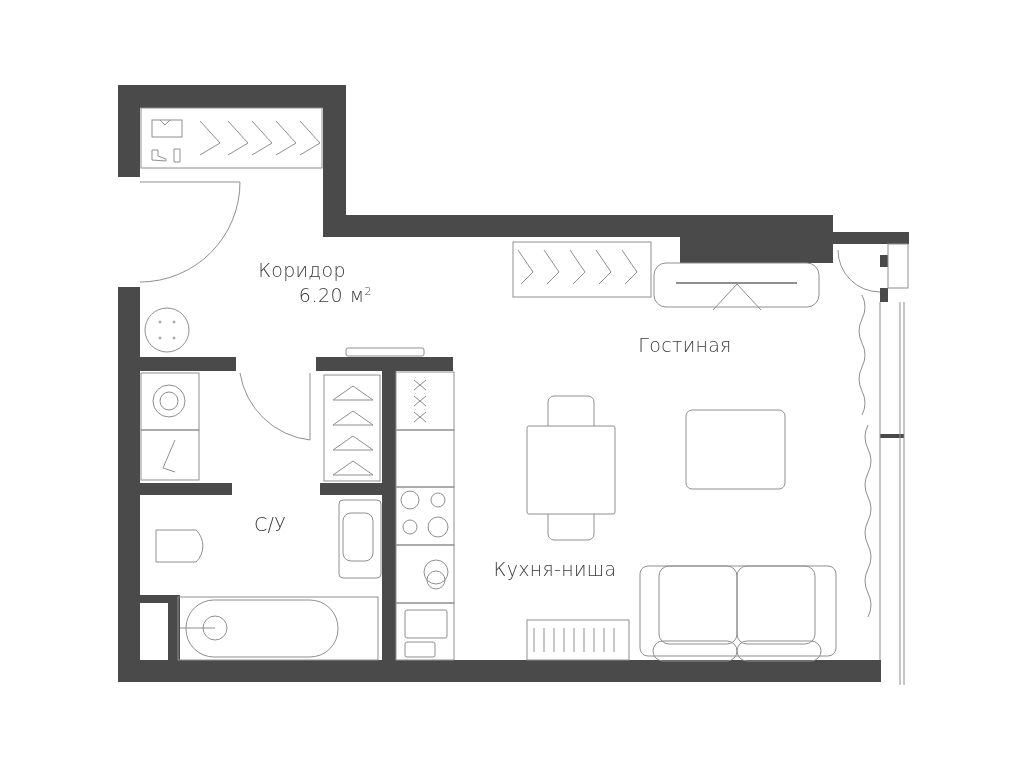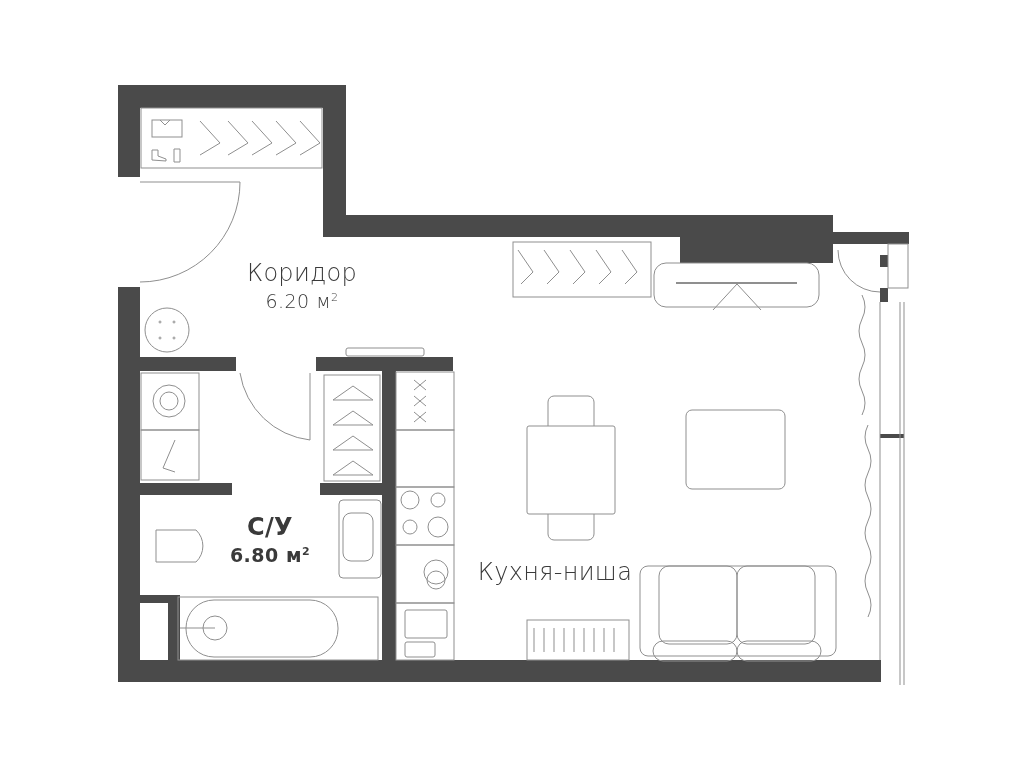--- a/index.html
+++ b/index.html
@@ -1,20 +1,20 @@
 <!DOCTYPE html>
 <html><head>
 <meta charset="utf-8">
 <style>
   html, body { margin:0; padding:0; background:#ffffff; }
   body { width:1024px; height:768px; position:relative; overflow:hidden; font-family:"DejaVu Sans", sans-serif; }
   svg.plan { position:absolute; left:0; top:0; }
   .label { position:absolute; text-align:center; color:#3a3a3a; font-family:"DejaVu Sans", sans-serif; font-weight:300; line-height:1.3; }
-  .label .name { font-size:24px; display:block; letter-spacing:0.3px; }
-  .label .area { font-size:19px; display:block; letter-spacing:0.5px; }
+  .label .name { font-size:19px; display:block; letter-spacing:0.3px; }
+  .label .area { font-size:19px; display:block; letter-spacing:0.5px;text-align:right; }
   .label sup { font-size:11px; vertical-align:7px; }
 </style>
 </head>
 <body>
 
 <svg class="plan" width="1024" height="768" viewBox="0 0 1024 768">
   <g fill="#4a4a4a">
 
     <rect x="118" y="85" width="228" height="23"></rect>
     <rect x="118" y="85" width="22" height="92"></rect>
@@ -136,23 +136,23 @@
     <line x1="904" y1="302" x2="904" y2="685"></line>
     <rect x="888" y="244" width="20" height="44"></rect>
   </g>
 </svg>
 
 <div class="label" style="left:232px; top:258px; width:140px;">
   <span class="name">Коридор</span>
   <span class="area"><span>6.20</span> <span>м</span><sup>2</sup></span>
 </div>
 
-<div class="label" style="left:200px; top:512px; width:140px;font-weight:bold;">
+<div class="label" style="left:200px; top:512px; width:140px;">
   <span class="name">С/У</span>
-  <span class="area"><span>6.80</span> <span>м</span><sup>2</sup></span>
 </div>
 
 <div class="label" style="left:476px; top:557px; width:158px;">
   <span class="name">Кухня-ниша</span>
 </div>
 
 <div class="label" style="left:610px; top:333px; width:150px;">
+  <span class="name">Гостиная</span>
 </div>
 
 </body></html>

